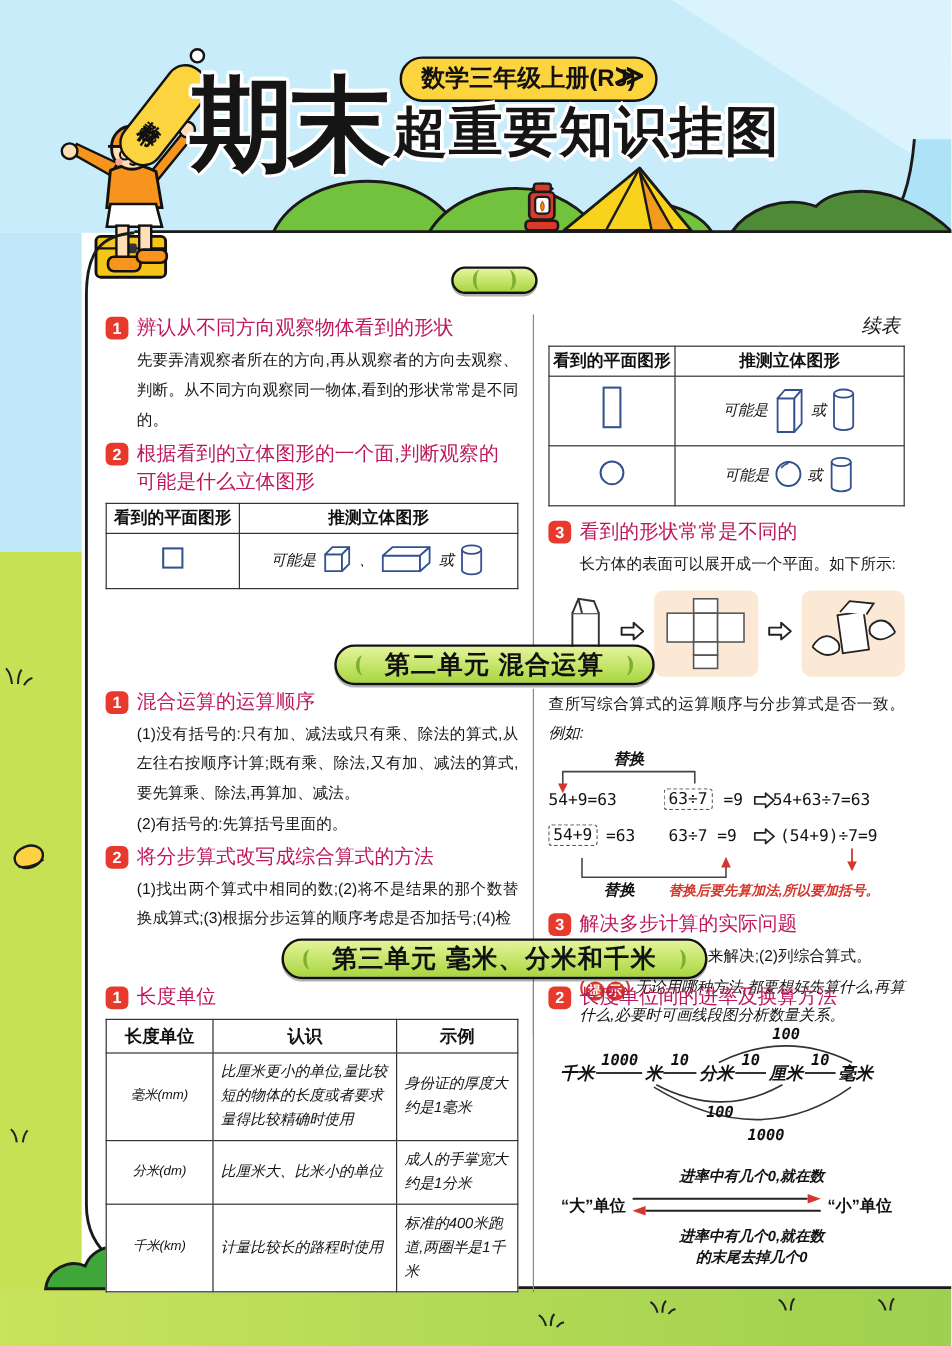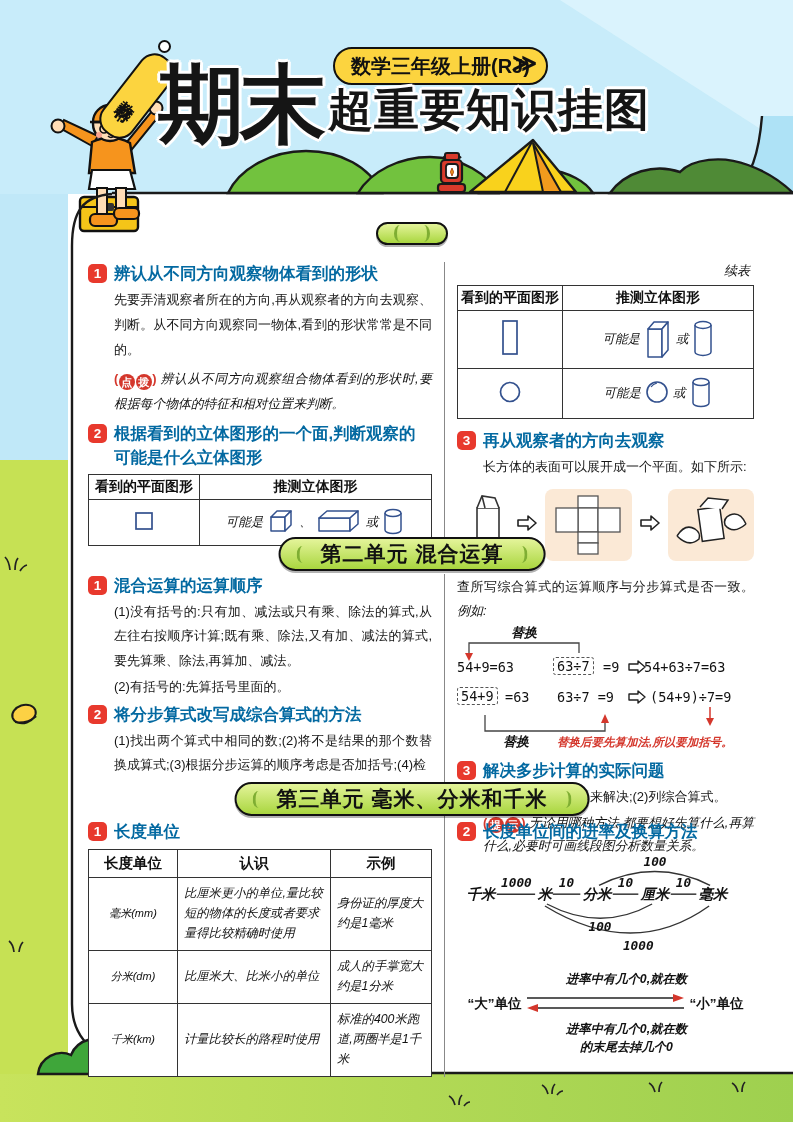--- a/index.html
+++ b/index.html
@@ -38,34 +38,34 @@
 
   
   .sec{position:absolute;left:88px;width:666px;display:flex;z-index:2;}
   .sec1{top:262px;}.sec2{top:574px;}.sec3{top:820px;}
   .col-l{width:356px;flex-shrink:0;padding-right:12px;box-sizing:border-box;}
   .col-r{flex:1;border-left:1.5px solid #888;padding-left:12px;min-width:0;}
 
   .phead{display:flex;gap:7px;align-items:flex-start;margin-bottom:3px;}
   .pnum{width:19px;height:19px;background:#e8392d;color:#fff;border-radius:5px;font-size:13.5px;
     font-weight:700;display:flex;align-items:center;justify-content:center;flex-shrink:0;margin-top:2px;}
-  .ptitle{font-size:16.5px;font-weight:700;line-height:1.42;color:#0369a1;}
+  .ptitle{font-size:16.5px;font-weight:400;line-height:1.42;color:#be185d;}
   .pbody{font-size:13px;line-height:1.92;text-align:justify;margin:1px 0 4px 26px;color:#161616;}
   .hand{font-style:italic;}
   .tipline{font-size:12.8px;line-height:1.95;text-align:justify;margin:0 0 5px 26px;}
   .tipbadge{color:#d4372c;font-weight:700;white-space:nowrap;font-style:normal;}
   .tipdot{display:inline-block;width:16px;height:16px;border-radius:50%;background:#d4372c;color:#fff;
     font-size:11px;line-height:16px;text-align:center;margin:0 .5px;vertical-align:-2.5px;font-style:normal;}
 
   table.obs{width:100%;border-collapse:collapse;margin-top:5px;background:#fff;}
   .obs th,.obs td{border:1.6px solid #333;text-align:center;vertical-align:middle;}
   .obs th{font-size:14px;font-weight:800;padding:3px 2px;}
   .obs td{padding:5px 2px;}
   .shline{display:flex;align-items:center;justify-content:center;gap:3px;font-size:12.5px;font-style:italic;flex-wrap:nowrap;}
-  .cont-label{text-align:right;font-size:13px;margin:0 4px 2px 0;}
+  .cont-label{text-align:right;font-size:16px;margin:0 4px 2px 0;}
 
   .folds{display:flex;align-items:center;gap:7px;margin:9px 0 0 10px;}
   .peach{background:#fbe9d6;border-radius:8px;display:flex;align-items:center;justify-content:center;}
 
   
   #eqdiag{position:relative;height:132px;margin:3px 0 0;font-family:"DejaVu Sans Mono",monospace;font-size:13.5px;}
   #eqdiag .eq{position:absolute;white-space:nowrap;}
   .dbox{border:1.5px dashed #555;padding:0 3px;border-radius:3px;}
   .swaplab{font-family:"Liberation Sans",sans-serif;font-size:13px;font-style:italic;font-weight:700;}
   .rednote{color:#d4372c;font-family:"Liberation Sans",sans-serif;font-size:11.5px;font-style:italic;font-weight:600;}
@@ -199,24 +199,20 @@
     <span class="pill-cr"></span>
   </div>
 
   <div class="sec sec1">
     <div class="col-l">
       <div class="phead">
         <span class="pnum">1</span>
         <span class="ptitle">辨认从不同方向观察物体看到的形状</span>
       </div>
       <div class="pbody">先要弄清观察者所在的方向,再从观察者的方向去观察、判断。从不同方向观察同一物体,看到的形状常常是不同的。</div>
-      <div class="tipline hand">
-        <span class="tipbadge"><span>(</span><span class="tipdot">点</span><span class="tipdot">拨</span><span>)</span></span>
-        <span>辨认从不同方向观察组合物体看到的形状时,要根据每个物体的特征和相对位置来判断。</span>
-      </div>
       <div class="phead">
         <span class="pnum">2</span>
         <span class="ptitle">根据看到的立体图形的一个面,判断观察的可能是什么立体图形</span>
       </div>
       <table class="obs">
         <tbody>
             <tr>
           <th style="width:106px">看到的平面图形</th>
           <th>推测立体图形</th>
         </tr>
@@ -305,21 +301,21 @@
                         <ellipse cx="12" cy="8" rx="8" ry="3.5"></ellipse>
                       </g>
                     </svg></span>
             </div>
           </td>
         </tr>
       </tbody>
         </table>
       <div class="phead" style="margin-top:10px">
         <span class="pnum">3</span>
-        <span class="ptitle">再从观察者的方向去观察</span>
+        <span class="ptitle">看到的形状常常是不同的</span>
       </div>
       <div class="pbody" style="margin-bottom:0">长方体的表面可以展开成一个平面。如下所示:</div>
       <div class="folds">
         <span><svg width="42" height="62">
               <g stroke="#333" stroke-width="1.6" fill="#fff">
                 <path d="M10,16 L10,56 L32,56 L32,16 Z"></path>
                 <path d="M10,16 L15,4 L28,6 L32,16"></path>
                 <path d="M15,4 L18,16"></path>
                 <line x1="10" y1="48" x2="32" y2="48" stroke="#8fc7e8"></line>
                 <line x1="10" y1="52" x2="32" y2="52" stroke="#8fc7e8"></line>

